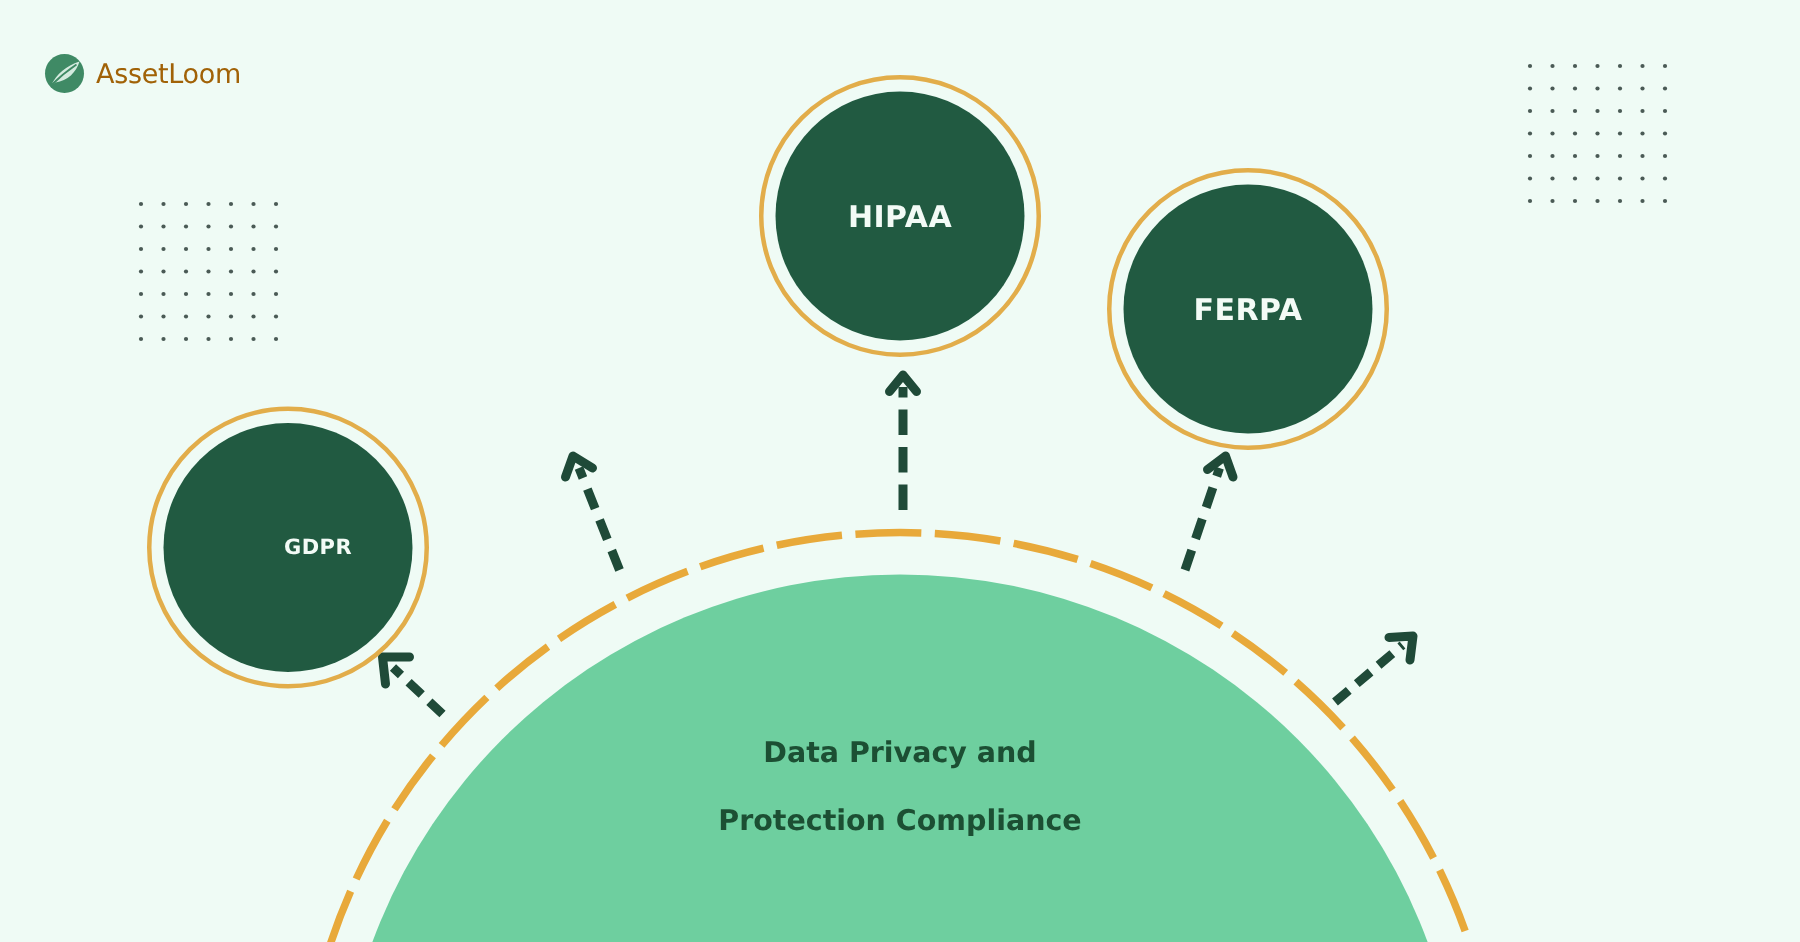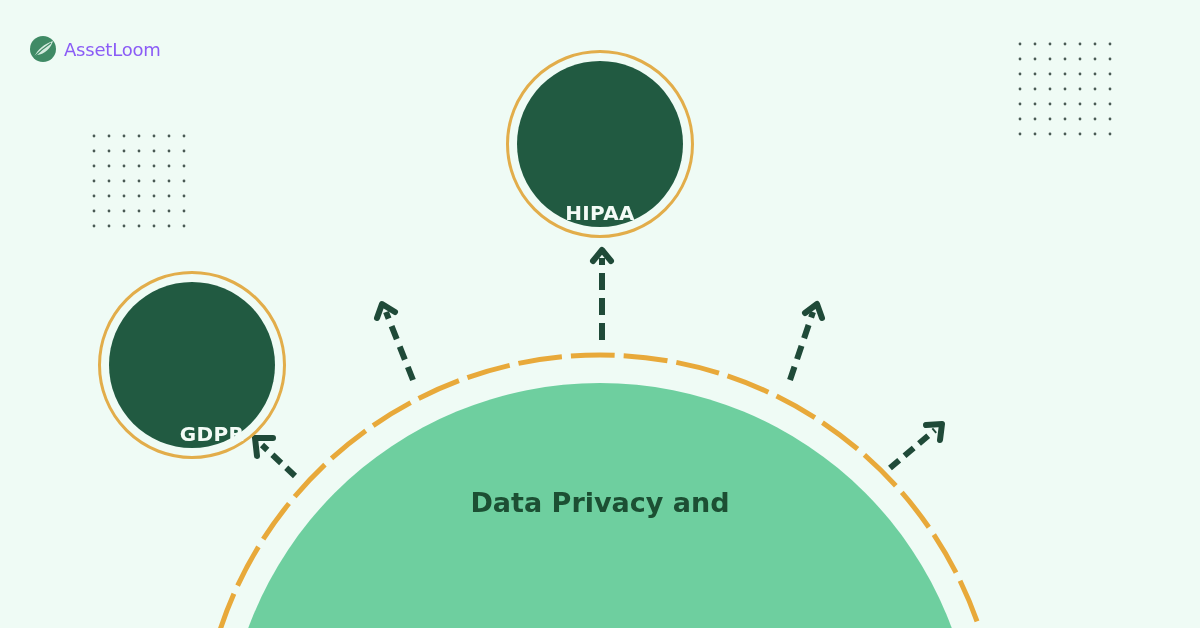--- a/index.html
+++ b/index.html
@@ -1,25 +1,25 @@
 <!DOCTYPE html>
 <html><head>
 <meta charset="utf-8">
 <style>
   html, body { margin: 0; padding: 0; }
   body { width: 1200px; height: 628px; overflow: hidden; background: #effbf5; font-family: "DejaVu Sans", sans-serif; }
   .canvas { position: relative; width: 1200px; height: 628px; background: #effbf5; overflow: hidden; }
   svg.bg { position: absolute; left: 0; top: 0; }
   .logo { position: absolute; left: 29px; top: 35px; display: flex; align-items: center; gap: 7px; }
-  .logo-text { font-family: "DejaVu Sans", sans-serif; font-size: 18px; color: #8b5cf6; letter-spacing: -0.2px; }
+  .logo-text { font-family: "DejaVu Sans", sans-serif; font-size: 18px; color: #a16207; letter-spacing: -0.2px; }
   .node { position: absolute; width: 188px; height: 188px; border-radius: 50%; box-sizing: border-box;
           border: 3px solid #e2ad4a; display: flex; align-items: center; justify-content: center; background: #effbf5; }
-  .node-inner { width: 166px; height: 166px; border-radius: 50%; background: #215a41; display: flex; align-items: flex-end; justify-content: center; }
+  .node-inner { width: 166px; height: 166px; border-radius: 50%; background: #215a41; display: flex; align-items: center; justify-content: center; }
   .node-label { color: #f3fbf6; font-family: "DejaVu Sans", sans-serif; font-weight: bold; font-size: 20px; text-align: center; line-height: 1.35; white-space: pre-line; letter-spacing: 0.3px; }
-  .title { position: absolute; left: 300px; width: 600px; top: 480px; text-align: center; color: #1c4f33; font-family: "DejaVu Sans", sans-serif; font-weight: bold; font-size: 27px; line-height: 45px; }
+  .title { position: absolute; left: 300px; width: 600px; top: 480px; text-align: center; color: #1c4f33; font-family: "DejaVu Sans", sans-serif; font-weight: bold; font-size: 19px; line-height: 45px; }
 </style>
 </head>
 <body>
 
 <div class="canvas">
   <svg class="bg" width="1200" height="628" viewBox="0 0 1200 628">
 
     <g fill="#4a5a55" id="dotsLeft">
         <circle cx="94" cy="136" r="1.4"></circle>
         <circle cx="109" cy="136" r="1.4"></circle>
@@ -159,25 +159,31 @@
     <svg width="28" height="28" viewBox="0 0 28 28">
       <circle cx="14" cy="14" r="13" fill="#3f8a65"></circle>
       <path d="M5 22 C 9 14, 15 9, 24 6 C 22 13, 16 19, 8 20 Z" fill="#effbf5" opacity="0.85"></path>
       <path d="M5 22 C 11 16, 16 12, 22 8" stroke="#3f8a65" stroke-width="1.2" fill="none"></path>
     </svg>
     <span class="logo-text">AssetLoom</span>
   </div>
 
   <div class="node" style="left:98px; top:271px;">
     <div class="node-inner">
-      <span class="node-label" style="font-size:20px;margin-left:40px;">GDPR</span>
+      <span class="node-label" style="font-size:14px;margin-left:40px;">GDPR</span>
     </div>
   </div>
   <div class="node" style="left:506px; top:50px;">
     <div class="node-inner">
       <span class="node-label">HIPAA</span>
     </div>
   </div>
+  <div class="node" style="left:738px; top:112px;">
+    <div class="node-inner">
+      <span class="node-label">FERPA</span>
+    </div>
+  </div>
 
   <div class="title">
     <div>Data Privacy and</div>
+    <div>Protection Compliance</div>
   </div>
 </div>
 
 </body></html>

